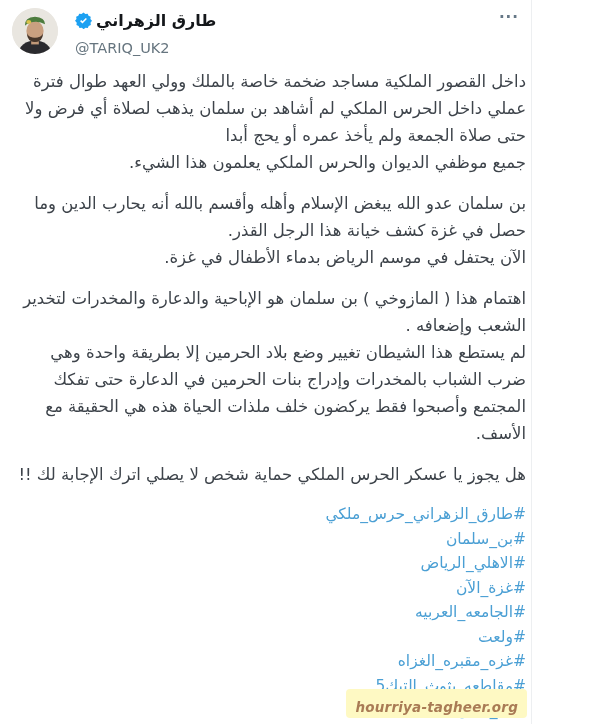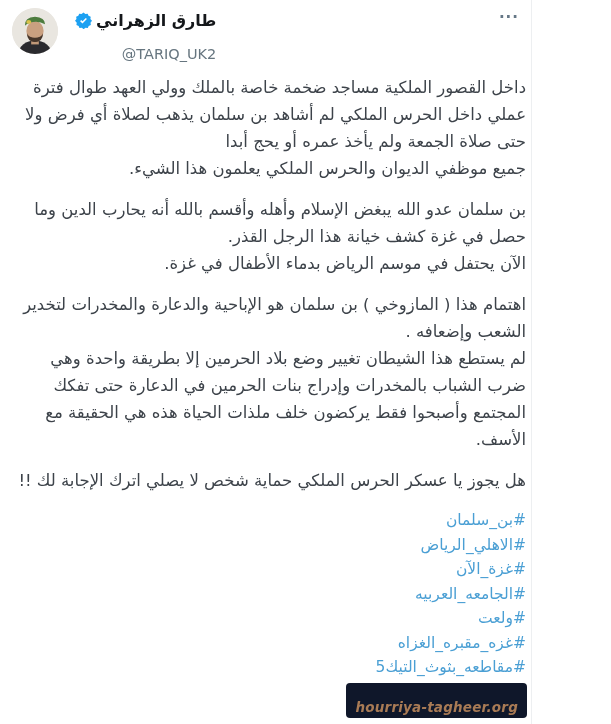--- a/index.html
+++ b/index.html
@@ -27,22 +27,22 @@
   }
   .avatar svg { display: block; width: 46px; height: 46px; }
   .names { margin-left: 17px; padding-top: 3px; }
   .name-row { display: flex; align-items: center; gap: 4px; }
   .badge { width: 17px; height: 17px; flex: 0 0 17px; }
   .display-name {
     font-size: 16px; font-weight: bold; color: #14171a;
     direction: rtl;
   }
   .handle {
-    font-size: 14.5px; color: #66757f; margin-top: 16px;
-    direction: ltr; text-align: right;
+    font-size: 14.5px; color: #66757f; margin-top: 10px;
+    direction: ltr; text-align: left;
   }
   .spacer { flex: 1; }
   .more-btn {
     color: #657786; font-size: 15px; font-weight: bold;
     letter-spacing: 1px; cursor: pointer; padding: 4px 6px;
     line-height: 10px; user-select: none;
   }
 
   
   .tweet-body {
@@ -59,23 +59,23 @@
   .hashtags { margin-top: 13px; }
   .hashtag {
     display: block;
     color: #4a9fd4; font-size: 15.5px; line-height: 24.5px;
     text-decoration: none; cursor: pointer;
   }
 
   
   .watermark {
     position: absolute; right: 12px; bottom: 6px;
-    background: #0f172a; color: #a97b55;
+    background: #fef9c3; color: #a97b55;
     font-style: italic; font-weight: bold;
-    font-size: 13.5px; padding: 16px 9px 3px 9px;
+    font-size: 13.5px; padding: 10px 9px 3px 9px;
     border-radius: 4px; letter-spacing: 0.2px;
   }
 </style>
 </head>
 <body>
 
 <div class="page">
   <div class="edge-line"></div>
 
   <div class="tweet-header">
@@ -114,20 +114,21 @@
   <div class="tweet-body">
     <p>داخل القصور الملكية مساجد ضخمة خاصة بالملك وولي العهد طوال فترة عملي داخل الحرس الملكي لم أشاهد بن سلمان يذهب لصلاة أي فرض ولا حتى صلاة الجمعة  ولم يأخذ عمره أو يحج أبدا
 جميع موظفي الديوان والحرس الملكي يعلمون هذا الشيء.</p>
     <p>بن سلمان عدو الله يبغض الإسلام وأهله وأقسم بالله أنه يحارب الدين وما حصل في غزة كشف خيانة هذا الرجل القذر.
 الآن يحتفل في موسم الرياض بدماء الأطفال في غزة.</p>
     <p>اهتمام هذا ( المازوخي ) بن سلمان هو الإباحية والدعارة والمخدرات لتخدير الشعب وإضعافه .
 لم يستطع هذا الشيطان تغيير وضع بلاد الحرمين إلا بطريقة واحدة وهي ضرب الشباب بالمخدرات وإدراج بنات الحرمين في الدعارة حتى تفكك المجتمع وأصبحوا فقط يركضون خلف ملذات الحياة هذه هي الحقيقة مع الأسف.</p>
     <p>هل يجوز يا عسكر الحرس الملكي حماية شخص لا يصلي اترك الإجابة لك !!</p>
 
     <div class="hashtags">
+      <a class="hashtag">#طارق_الزهراني_حرس_ملكي</a>
       <a class="hashtag">#بن_سلمان</a>
       <a class="hashtag">#الاهلي_الرياض</a>
       <a class="hashtag">#غزة_الآن</a>
       <a class="hashtag">#الجامعه_العربيه</a>
       <a class="hashtag">#ولعت</a>
       <a class="hashtag">#غزه_مقبره_الغزاه</a>
       <a class="hashtag">#مقاطعه_بثوث_التيك5</a>
       <a class="hashtag">#ال_سعود</a>
     </div>
   </div>

